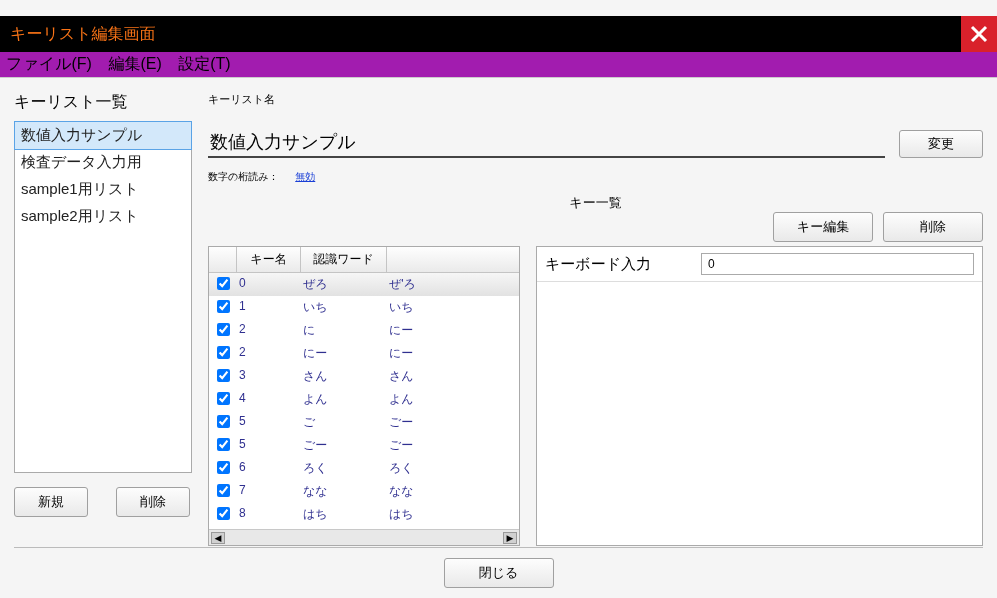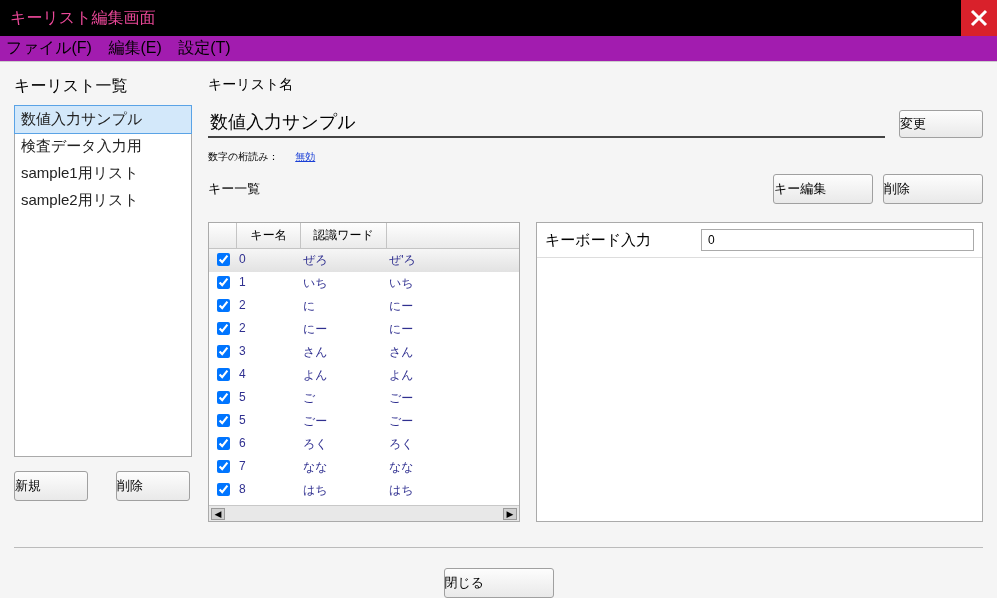--- a/index.html
+++ b/index.html
@@ -1,42 +1,42 @@
 <!DOCTYPE html>
 <html><head>
 <meta charset="utf-8">
 <style>
 * { box-sizing: border-box; margin: 0; padding: 0; }
 body { font-family: "Meiryo", "Yu Gothic", sans-serif; font-size: 12px; background: #f5f5f5; width: 997px; height: 598px; overflow: hidden; position: relative; }
-.title-bar { background: #000; color: #ec4899; height: 36px; display: flex; align-items: center; justify-content: space-between; padding-left: 10px; }
+.title-bar { background: #000; color: #f97316; height: 36px; display: flex; align-items: center; justify-content: space-between; padding-left: 10px; margin-top: 16px; }
 .title-bar h1 { font-size: 16px; font-weight: normal; }
 .close-btn { width: 36px; height: 36px; background: #d9212b; display: flex; align-items: center; justify-content: center; cursor: pointer; }
 .close-btn svg { width: 18px; height: 18px; }
 .menu-bar { background: #a21caf; border-bottom: 1px solid #ccc; padding: 2px 6px; font-size: 16px; }
 .menu-bar span { margin-right: 12px; cursor: pointer; }
 .content { display: flex; padding: 14px 14px 0 14px; gap: 16px; }
 .left-col { width: 178px; }
 .section-title { font-size: 16px; margin-bottom: 8px; }
 .key-list-box { border: 1px solid #aaa; background: #fff; height: 352px; }
 .key-list-item { padding: 4px 6px; font-size: 15px; color: #222; cursor: pointer; }
 .key-list-item.selected { background: #d3e8fa; border: 1px solid #5aa3e6; margin: -1px; }
 .left-btn-row { display: flex; gap: 28px; margin-top: 14px; }
-.btn { background: linear-gradient(#fdfdfd,#e9e9e9); border: 1px solid #a0a0a0; border-radius: 3px; padding: 5px 0; font-size: 13px; cursor: pointer; }
+.btn { background: linear-gradient(#fdfdfd,#e9e9e9); border: 1px solid #a0a0a0; border-radius: 3px; padding: 5px 0; font-size: 13px; text-align: center; cursor: pointer; }
 .btn-sm { width: 74px; }
 .btn-md { width: 84px; padding: 4px 0; }
 .btn-wide { width: 100px; }
 .btn-green { background: linear-gradient(#b6f29f,#8fe173); border: 1px solid #6fbf54; width: 100px; }
 .right-col { flex: 1; }
 .name-row { display: flex; align-items: flex-end; gap: 14px; margin-bottom: 6px; }
-.name-label { font-size: 14px; margin-bottom: 13px; }
+.name-label { font-size: 11px; margin-bottom: 20px; }
 .name-input-wrap { flex: 1; }
 .name-input { width: 100%; font-size: 18px; border: none; border-bottom: 2px solid #444; background: transparent; padding: 4px 2px; }
 .digit-row { font-size: 10px; margin: 12px 0 10px 0; }
 .digit-row a { color: #1a3fd6; text-decoration: underline; margin-left: 14px; cursor: pointer; }
-.key-header-row { display: flex; align-items: center; margin-bottom: 18px; }
+.key-header-row { display: flex; align-items: center; margin-bottom: 4px; flex-direction: column; }
 .key-header-row .kh-label { font-size: 13px; }
 .key-header-row .kh-btns { margin-left: auto; display: flex; gap: 10px; }
 .tables-row { display: flex; gap: 16px; }
 .table-wrap { border: 1px solid #aaa; background: #fff; position: relative; }
 .table1 { width: 312px; height: 300px; display: flex; flex-direction: column; }
 .table2 { flex: 1; height: 300px; display: flex; flex-direction: column; }
 .thead { display: flex; background: linear-gradient(#fefefe,#eaeaea); border-bottom: 1px solid #c4c4c4; font-size: 12px; }
 .thead .th { padding: 4px 2px; border-right: 1px solid #c4c4c4; text-align: center; }
 .th-chk { width: 28px; }
 .th-name { width: 64px; }
@@ -53,21 +53,21 @@
 .td-chk input { vertical-align: middle; }
 .td-name { width: 64px; padding-left: 8px; }
 .td-word { width: 86px; }
 .td-guide { flex: 1; }
 .hscroll { height: 16px; background: #e8e8e8; border-top: 1px solid #c8c8c8; display: flex; align-items: center; padding: 0 2px; gap: 2px; }
 .hscroll .arrow { width: 14px; height: 12px; background: #d0d0d0; border: 1px solid #999; text-align: center; line-height: 10px; font-size: 9px; }
 .hscroll .track { flex: 1; }
 .kb-row { display: flex; align-items: center; padding: 6px 8px; border-bottom: 1px solid #ddd; }
 .kb-label { width: 156px; font-size: 15px; }
 .kb-input { flex: 1; border: 1px solid #aaa; padding: 3px 6px; font-size: 12px; background: #fff; }
-.footer { position: absolute; bottom: 0; width: 997px; display: flex; justify-content: center; }
+.footer { position: absolute; bottom: 10px; width: 997px; display: flex; justify-content: center; }
 .divider { position: absolute; left: 14px; right: 14px; bottom: 50px; height: 1px; background: #bbb; }
 </style>
 </head>
 <body>
 
 <div class="title-bar">
   <h1>キーリスト編集画面</h1>
   <div class="close-btn">
     <svg viewBox="0 0 18 18">
         <path d="M2 2 L16 16 M16 2 L2 16" stroke="#fff" stroke-width="3"></path>

